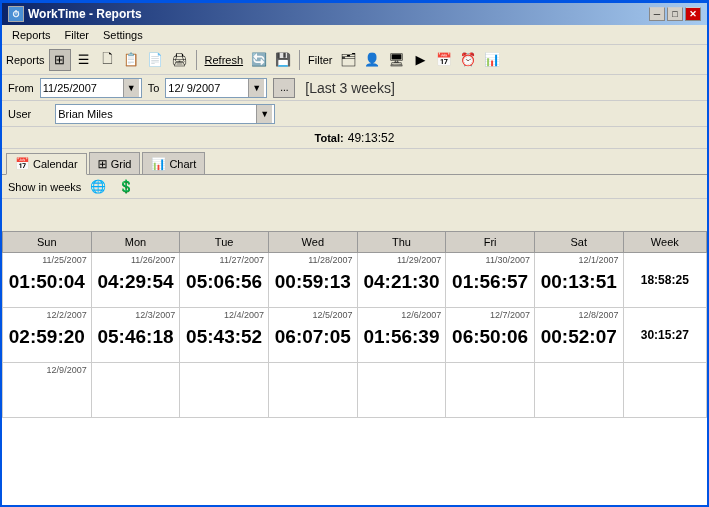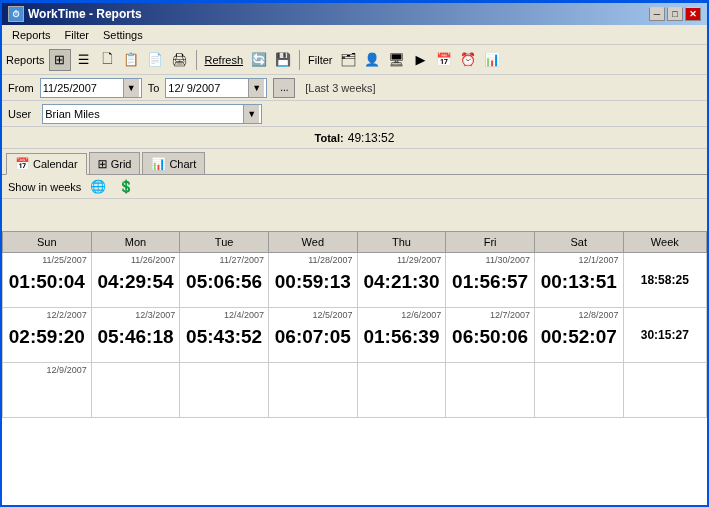--- a/index.html
+++ b/index.html
@@ -179,30 +179,30 @@
       background: #d4d0c8;
       border: 1px solid #888;
       cursor: pointer;
       display: flex;
       align-items: center;
       justify-content: center;
       font-size: 10px;
     }
 
     .last-weeks {
-      font-size: 11px;
+      font-size: 14px;
       color: #333;
       margin-left: 4px;
     }
 
     .user-row {
       display: flex;
       align-items: center;
       padding: 4px 6px;
-      gap: 11px;
+      gap: 24px;
       background: #ece9d8;
       border-bottom: 1px solid #ccc;
       height: 26px;
     }
 
     .user-label { font-size: 11px; }
 
     .user-select {
       display: flex;
       align-items: center;

